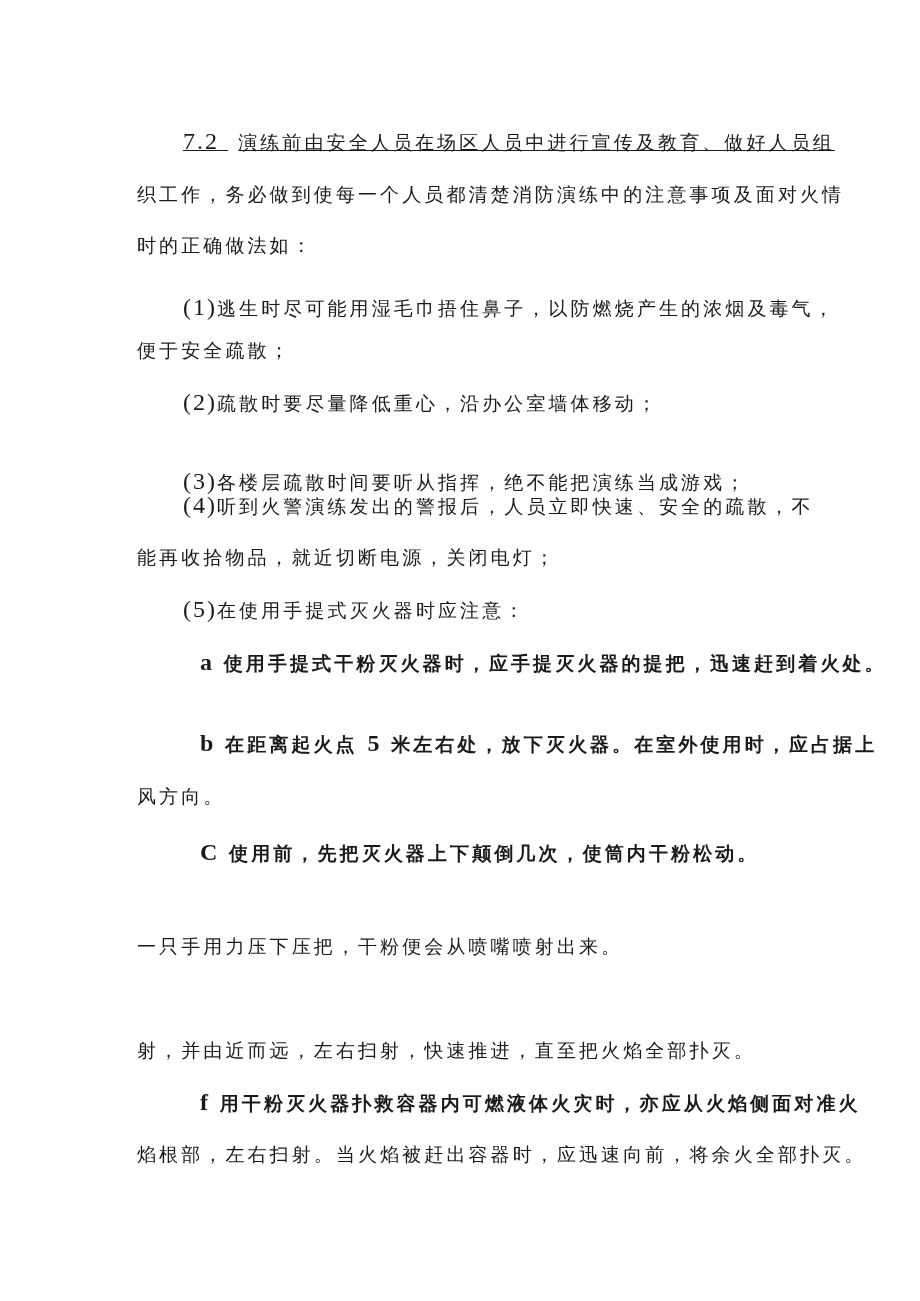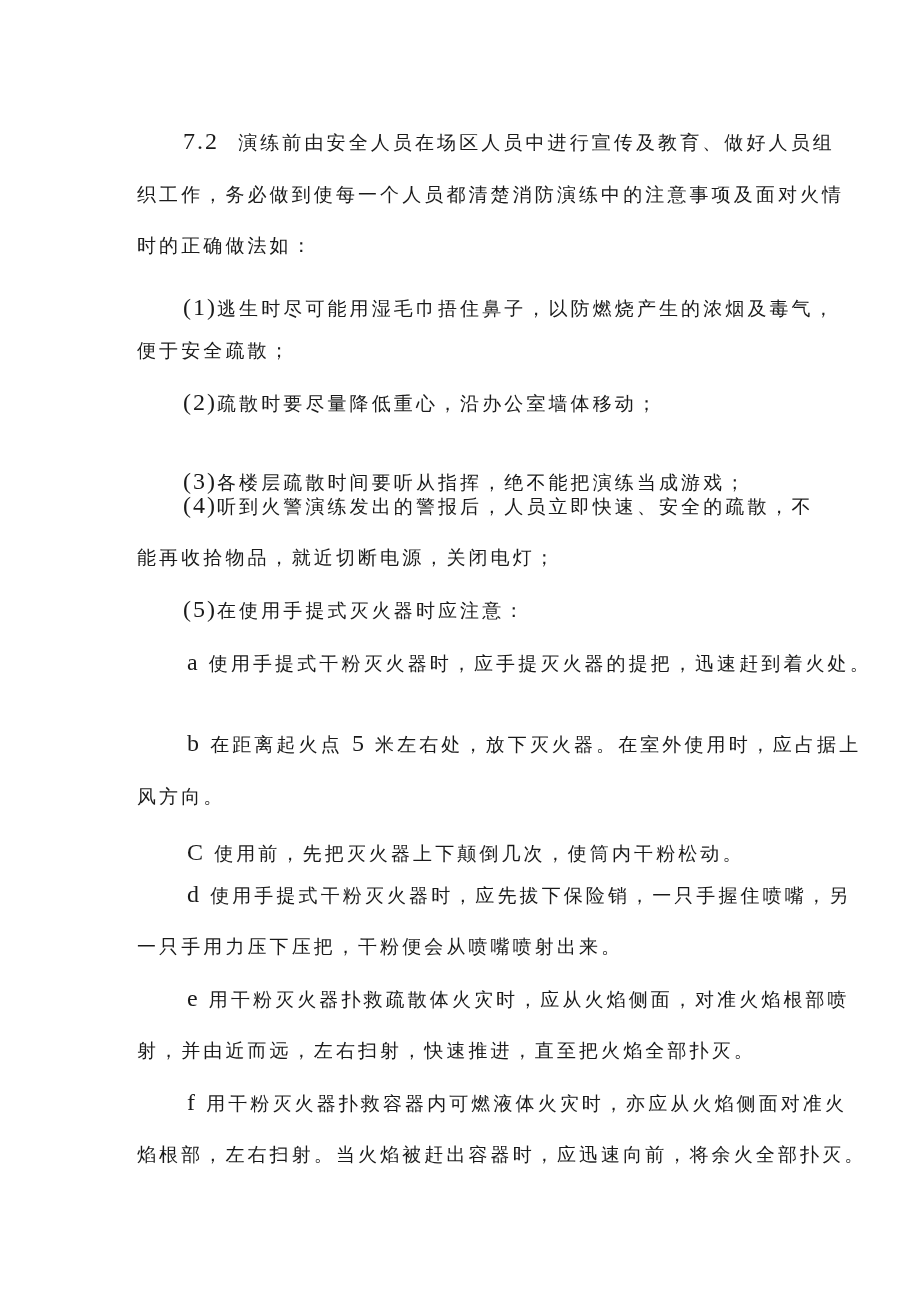--- a/index.html
+++ b/index.html
@@ -1,23 +1,23 @@
 <!DOCTYPE html>
 <html><head>
 <meta charset="utf-8">
 <style>
   html, body { margin: 0; padding: 0; background: #ffffff; }
   body { width: 920px; height: 1301px; position: relative; overflow: hidden;
          font-family: "DejaVu Serif", "Liberation Serif", serif; color: #1a1a1a; }
   .page { position: absolute; left: 0; top: 0; width: 920px; height: 1301px; }
   .line { position: absolute; left: 137px; font-size: 19px; letter-spacing: 3.1px;
           white-space: nowrap; line-height: 24px; }
-  .ind1 { left: 183px; }
+  .ind1 { left: 183px; text-decoration: underline; }
   .ind2 { left: 183px; }
-  .ind3 { left: 187px; }
+  .ind3 { left: 200px; font-weight: bold; }
   .lead { font-family: "Liberation Serif", "DejaVu Serif", serif; font-size: 24px; letter-spacing: 2px; }
 </style>
 </head>
 <body>
 
 <div class="page">
 
   <div class="line ind1" style="top:129px;">
     <span class="lead">7.2</span>
     <span style="margin-left:10px">演练前由安全人员在场区人员中进行宣传及教育、做好人员组</span>
@@ -58,30 +58,22 @@
     <span class="lead">5</span>
     <span>米左右处，放下灭火器。在室外使用时，应占据上</span>
   </div>
   <div class="line" style="top:784px;">风方向。</div>
 
   <div class="line ind3" style="top:840px;">
     <span class="lead">C</span>
     <span>使用前，先把灭火器上下颠倒几次，使筒内干粉松动。</span>
   </div>
 
-  <div class="line ind3" style="top:882px;">
-    <span class="lead">d</span>
-    <span>使用手提式干粉灭火器时，应先拔下保险销，一只手握住喷嘴，另</span>
-  </div>
   <div class="line" style="top:934px;">一只手用力压下压把，干粉便会从喷嘴喷射出来。</div>
 
-  <div class="line ind3" style="top:986px;">
-    <span class="lead">e</span>
-    <span>用干粉灭火器扑救疏散体火灾时，应从火焰侧面，对准火焰根部喷</span>
-  </div>
   <div class="line" style="top:1038px;text-align:center;">射，并由近而远，左右扫射，快速推进，直至把火焰全部扑灭。</div>
 
   <div class="line ind3" style="top:1090px;">
     <span class="lead">f</span>
     <span>用干粉灭火器扑救容器内可燃液体火灾时，亦应从火焰侧面对准火</span>
   </div>
   <div class="line" style="top:1142px;">焰根部，左右扫射。当火焰被赶出容器时，应迅速向前，将余火全部扑灭。</div>
 
 </div>
 

